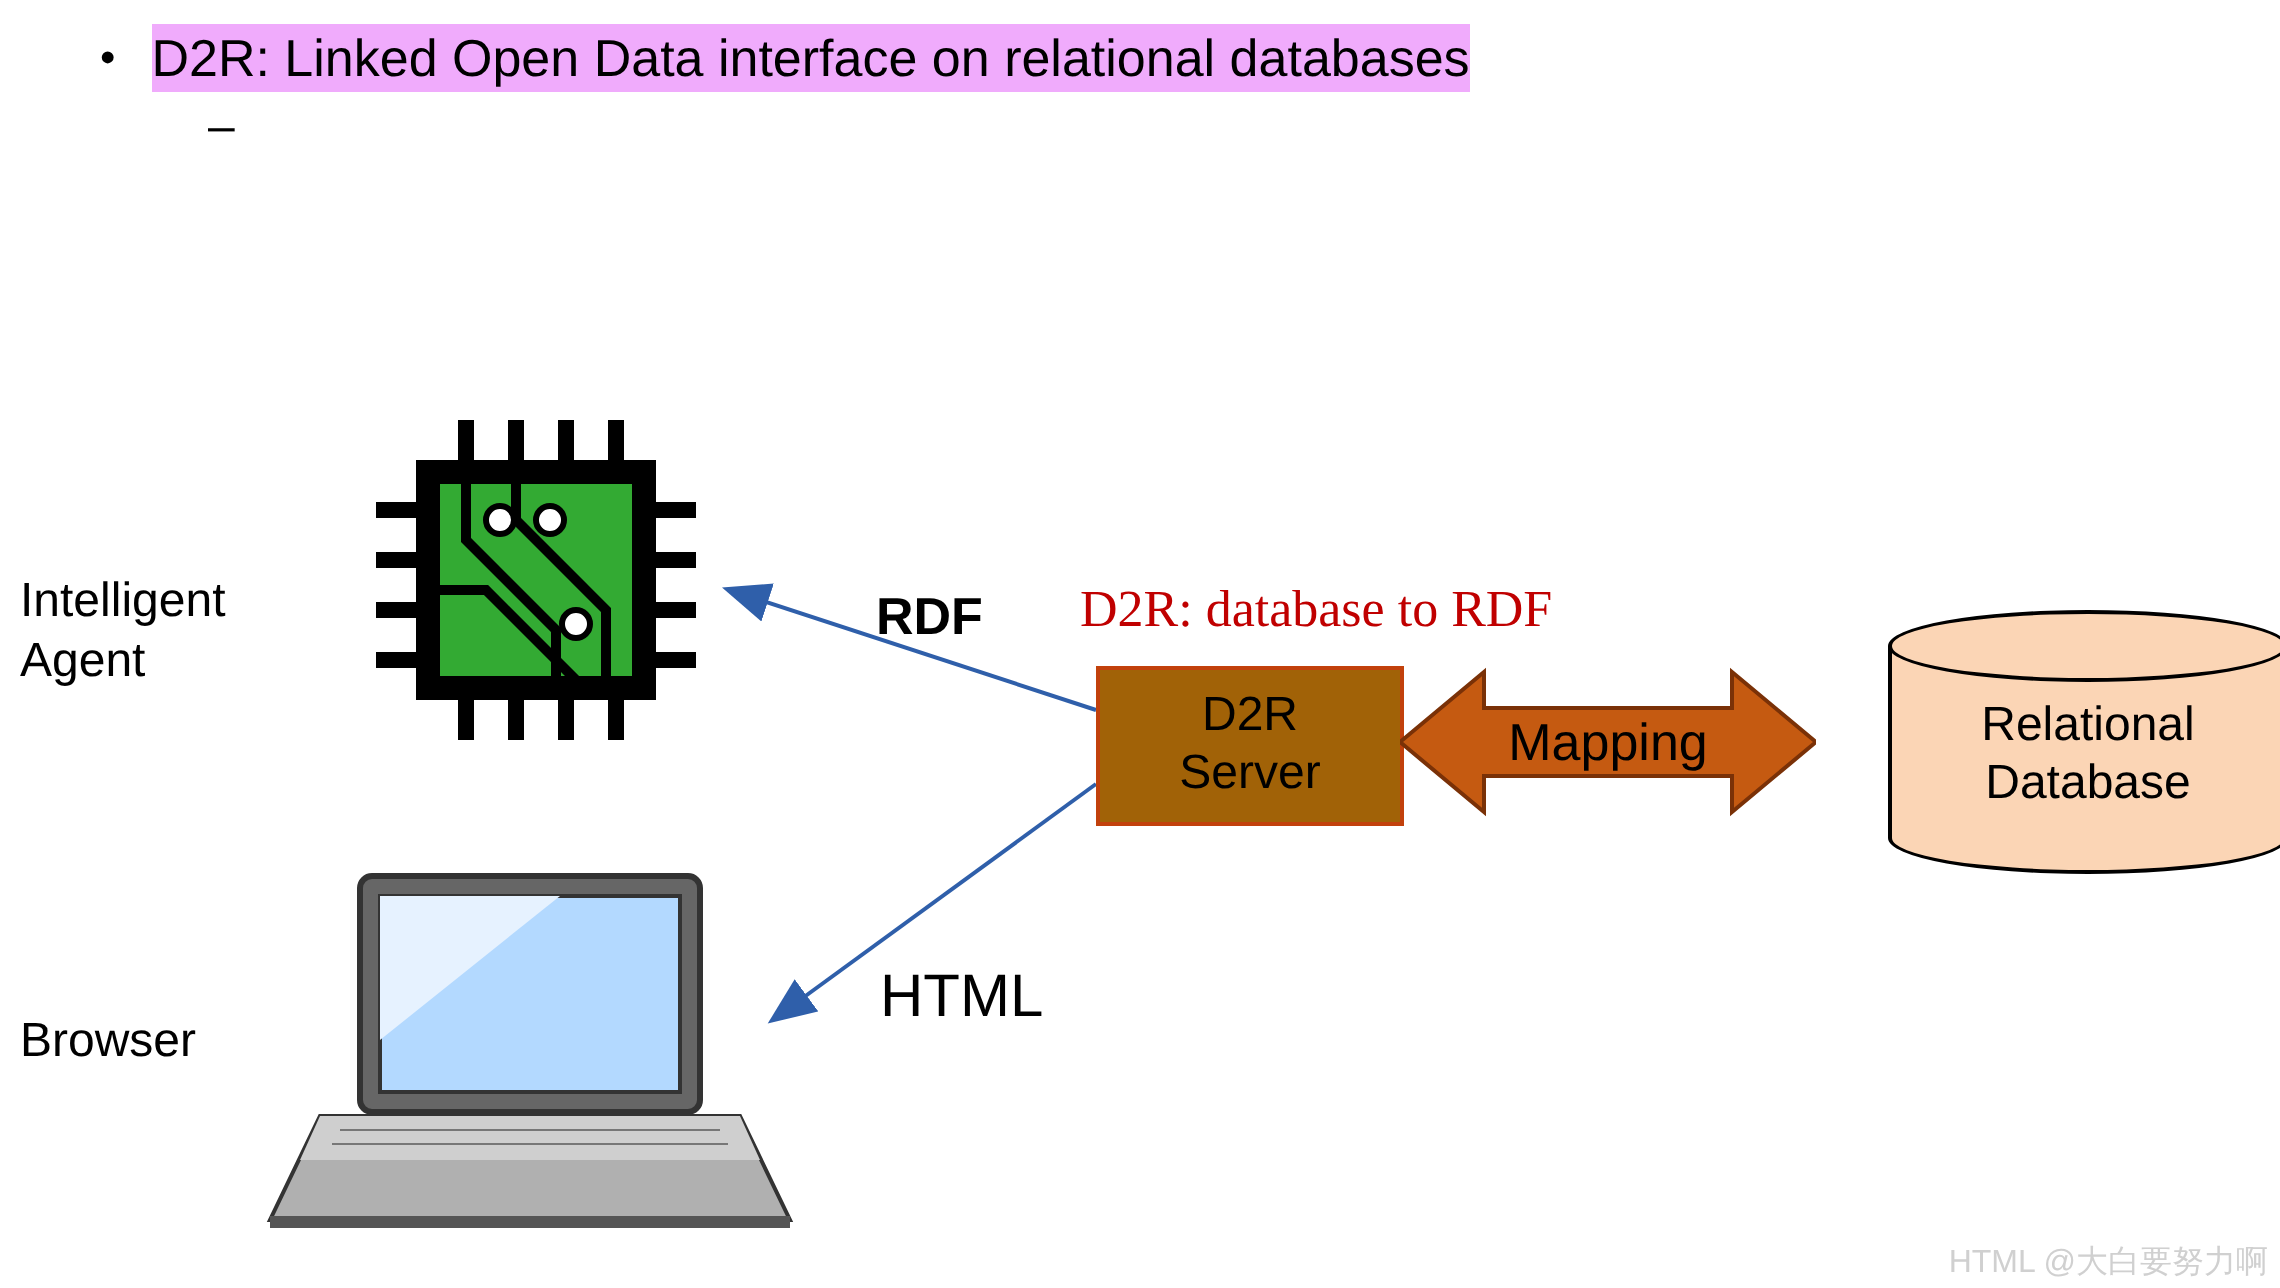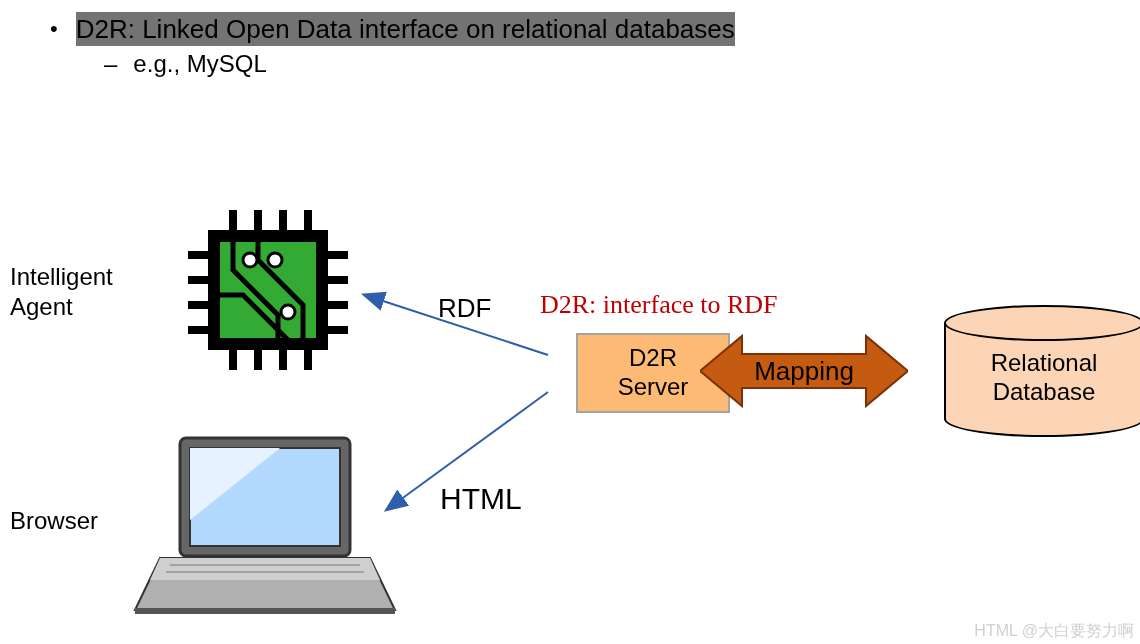--- a/index.html
+++ b/index.html
@@ -21,55 +21,55 @@
   }
   .bullet-dot {
     font-size: 22px;
     line-height: 34px;
     color: #000;
   }
   .bullet-text {
     font-size: 26px;
     line-height: 34px;
     color: #000;
-    background: #737373;
+    background: #f0abfc;
   }
   .sub-row {
     position: absolute;
     left: 104px;
     top: 50px;
     display: flex;
     gap: 16px;
     align-items: baseline;
   }
   .sub-dash { font-size: 24px; color: #000; }
   .sub-text { font-size: 24px; color: #000; }
   .label {
     position: absolute;
     font-size: 24px;
     color: #000;
     line-height: 1.25;
   }
   .lbl-agent { left: 10px; top: 262px; }
   .lbl-browser { left: 10px; top: 506px; text-align: center; }
-  .lbl-rdf { left: 438px; top: 292px; font-size: 26px; }
+  .lbl-rdf { left: 438px; top: 292px; font-size: 26px; font-weight: bold; }
   .lbl-html { left: 440px; top: 480px; font-size: 30px; }
   .lbl-d2rmean {
     left: 540px; top: 290px;
     font-family: Georgia, "Times New Roman", serif;
     font-size: 26px;
     color: #c00000;
   }
   
   .d2r-box {
     position: absolute;
-    left: 576px; top: 333px;
+    left: 548px; top: 333px;
     width: 150px; height: 76px;
-    background: #fdba74;
-    border: 2px solid #a3a3a3;
+    background: #a16207;
+    border: 2px solid #c2410c;
     display: flex;
     align-items: center;
     justify-content: center;
     text-align: center;
     font-size: 24px;
     line-height: 1.2;
     white-space: pre;
   }
   
   .db-wrap {
@@ -139,24 +139,23 @@
 </style>
 </head>
 <body>
 
 <div class="bullet-row">
   <span class="bullet-dot">•</span>
   <span class="bullet-text">D2R: Linked Open Data interface on relational databases</span>
 </div>
 <div class="sub-row">
   <span class="sub-dash">–</span>
-  <span class="sub-text">e.g., MySQL</span>
-</div>
-
-<div class="label lbl-agent" style="white-space:pre;">Intelligent
+</div>
+
+<div class="label lbl-agent" style="white-space:pre;margin-top:24px;">Intelligent
 Agent</div>
 <div class="label lbl-browser">Browser</div>
 
 <div class="chip">
 <svg viewBox="0 0 180 180" width="180" height="180">
 
   <rect x="30" y="30" width="120" height="120" fill="#000"></rect>
 
   <rect x="42" y="42" width="96" height="96" fill="#3a3"></rect>
 
@@ -214,21 +213,21 @@
     <marker id="ah" markerWidth="14" markerHeight="14" refX="2" refY="5" orient="auto">
       <path d="M0,0 L12,5 L0,10 Z" fill="#2f5faa"></path>
     </marker>
   </defs>
   <line x1="548" y1="355" x2="380" y2="300" stroke="#2f5faa" stroke-width="2" marker-end="url(#ah)"></line>
   <line x1="548" y1="392" x2="400" y2="500" stroke="#2f5faa" stroke-width="2" marker-end="url(#ah)"></line>
 </svg>
 
 <div class="label lbl-rdf">RDF</div>
 <div class="label lbl-html">HTML</div>
-<div class="lbl-d2rmean" style="position:absolute;">D2R: interface to RDF</div>
+<div class="lbl-d2rmean" style="position:absolute;">D2R: database to RDF</div>
 
 <div class="d2r-box">D2R
 Server</div>
 
 <div class="map-wrap">
   <svg viewBox="0 0 208 78" width="208" height="78">
     <polygon points="0,39 42,4 42,22 166,22 166,4 208,39 166,74 166,56 42,56 42,74" fill="#c55a11" stroke="#7a3107" stroke-width="2"></polygon>
   </svg>
   <div class="map-label">Mapping</div>
 </div>

